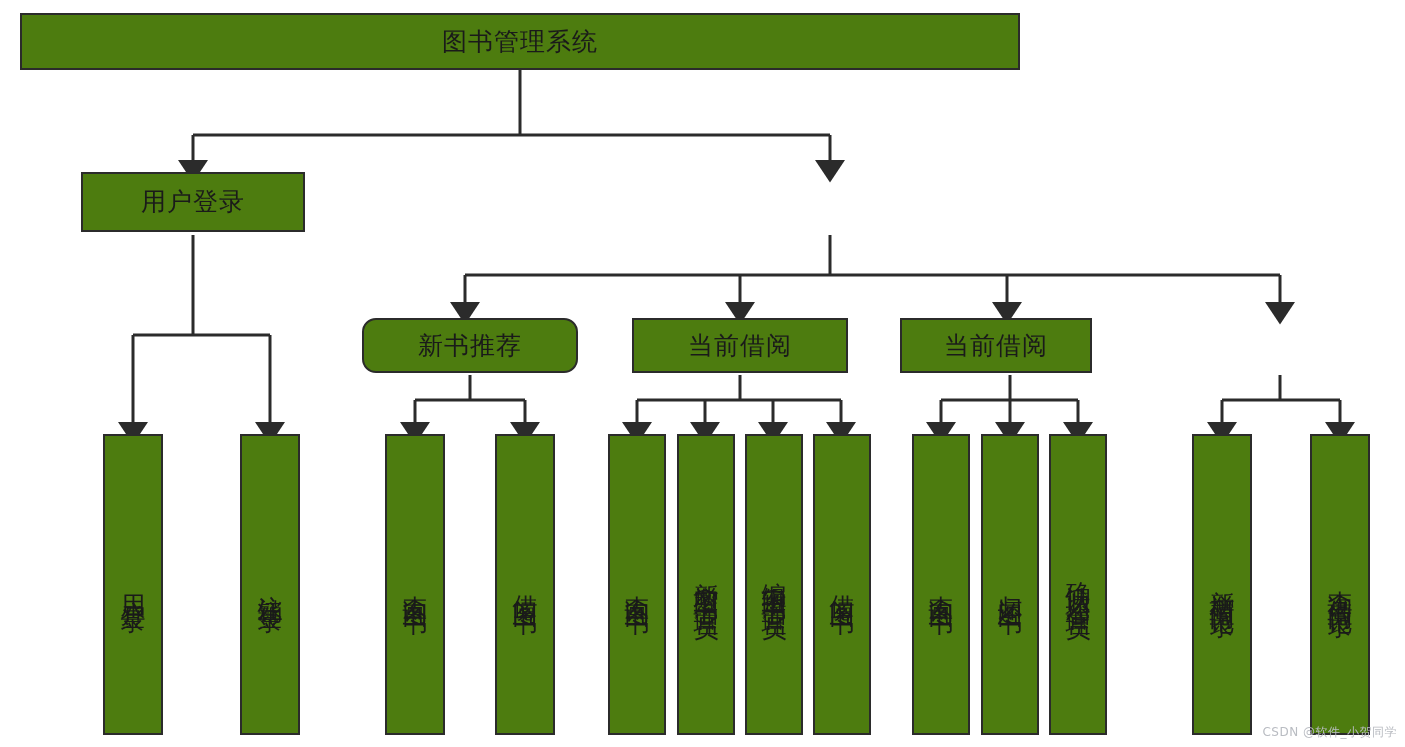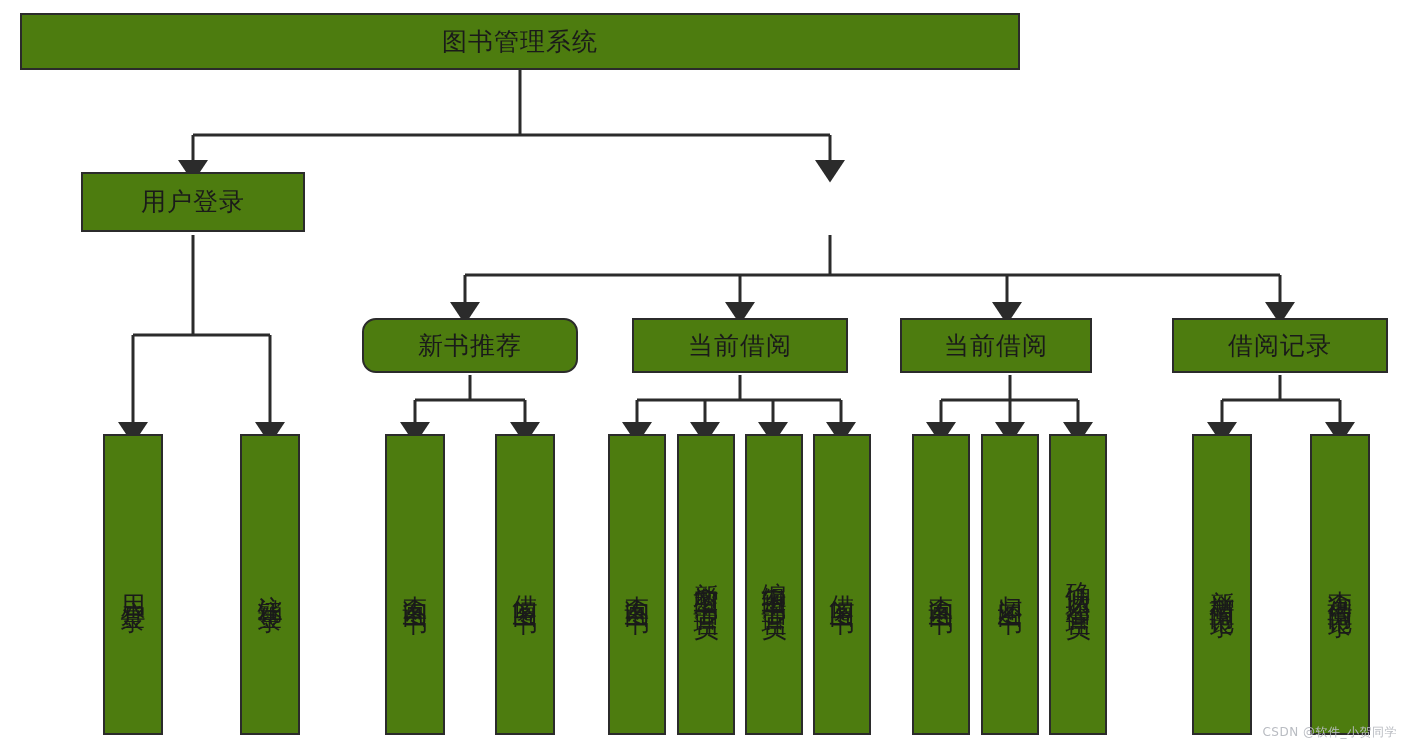--- a/index.html
+++ b/index.html
@@ -130,23 +130,20 @@
 
   <div class="node horiz" style="left:362px; top:318px; width:216px; height:55px;border-radius:14px;">
     <span>新书推荐</span>
   </div>
   <div class="node horiz" style="left:632px; top:318px; width:216px; height:55px;">
     <span>当前借阅</span>
   </div>
   <div class="node horiz" style="left:900px; top:318px; width:192px; height:55px;">
     <span>当前借阅</span>
   </div>
-  <div class="node horiz" style="left:1172px; top:318px; width:216px; height:55px;">
-    <span>借阅记录</span>
-  </div>
 
   <div class="node vert" style="left:103px; top:434px; width:60px; height:301px;">
     <span class="vlabel">用户登录</span>
   </div>
   <div class="node vert" style="left:240px; top:434px; width:60px; height:301px;">
     <span class="vlabel">注销登录</span>
   </div>
 
   <div class="node vert" style="left:385px; top:434px; width:60px; height:301px;">
     <span class="vlabel">查询图书</span>

